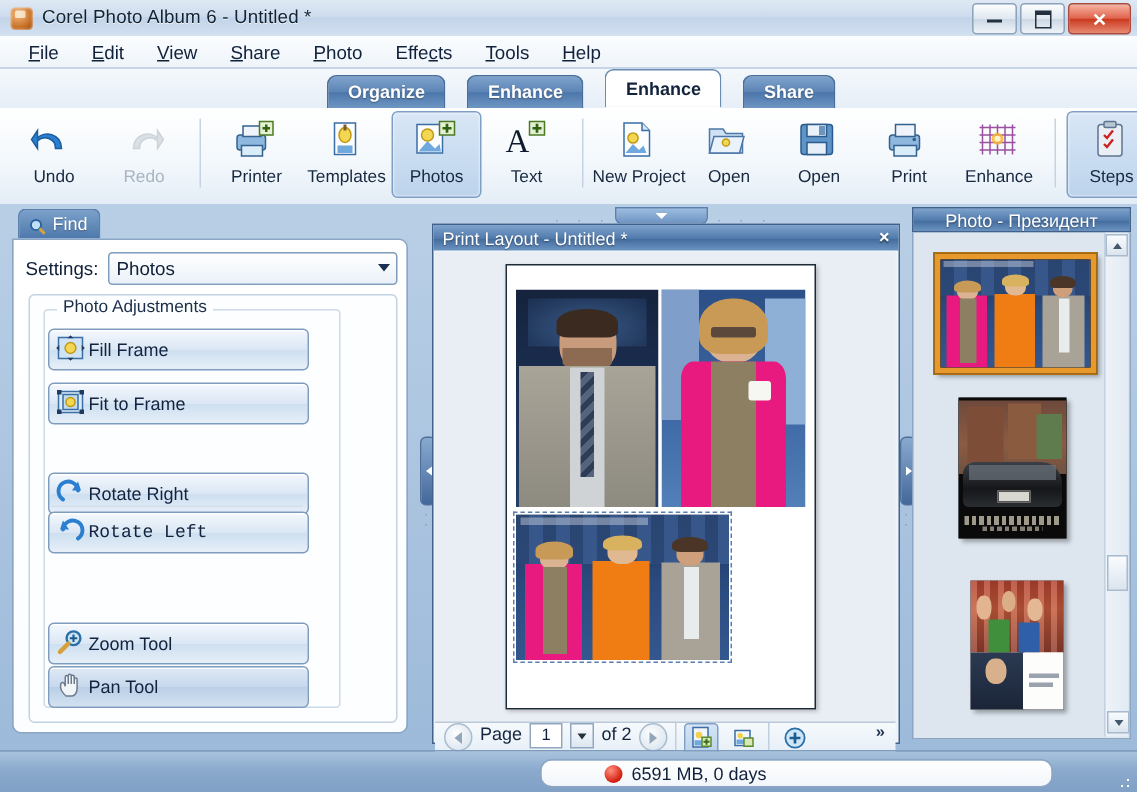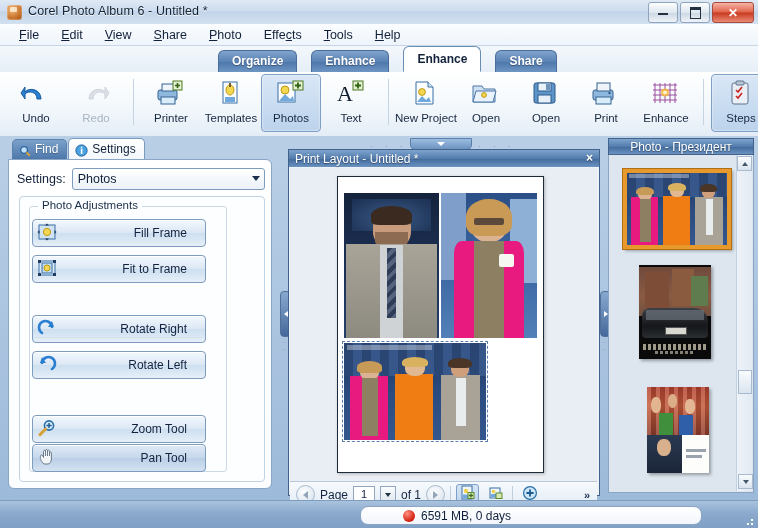--- a/index.html
+++ b/index.html
@@ -167,21 +167,21 @@
     font-size:11.5px;color:#1b2e49;
   }
   .pbtn{
     position:absolute;left:12px;width:172px;height:26px;
     border:1px solid #7e9cbd;border-radius:4px;
     background:linear-gradient(180deg,#f3f8fd,#dbe7f4 50%,#cddff0 51%,#e6eff8);
     display:flex;align-items:center;
     box-shadow:inset 0 1px 0 #fff;
   }
   .pbtn .bi{width:22px;height:20px;margin-left:4px;position:relative;}
-  .pbtn .bt{flex:1;text-align:right;font-size:12px;color:#122340;padding-right:18px;}
+  .pbtn .bt{flex:1;text-align:left;font-size:12px;color:#122340;padding-right:18px;}
   .pdiv{position:absolute;left:14px;width:168px;height:1px;background:#d2dfec;}
 
   
   .centerpanel{position:absolute;left:288px;top:2px;width:310px;height:358px;}
   .dotbar{
     position:absolute;left:0;top:0;width:310px;height:11px;
   }
   .dots{position:absolute;top:4px;font-size:8px;color:#7b95b3;letter-spacing:5px;}
   .collapse-tab{
     position:absolute;left:122px;top:0;width:60px;height:10px;
@@ -215,21 +215,21 @@
     position:absolute;left:47px;top:8px;width:205px;height:295px;
     background:#fff;border:1px solid #1d2a38;
     box-shadow:1px 1px 3px rgba(0,0,0,.25);
   }
   .photo{position:absolute;overflow:hidden;}
   .photo.sel{outline:1px dashed #5a7fae;outline-offset:1px;}
   .pagebar{
     position:absolute;left:1px;top:331px;width:307px;height:26px;
     background:linear-gradient(180deg,#f6fafd,#e2ebf5);
     border-top:1px solid #b9c9da;
-    display:flex;align-items:center;padding-left:6px;box-sizing:border-box;gap:5px;
+    display:flex;padding-left:6px;box-sizing:border-box;gap:5px;
   }
   .navbtn{
     width:17px;height:17px;border-radius:50%;
     border:1px solid #a9bbcd;
     background:radial-gradient(circle at 40% 35%,#fdfefe,#d3dfeb);
     display:flex;align-items:center;justify-content:center;
   }
   .navbtn i{
     width:0;height:0;border-top:4px solid transparent;border-bottom:4px solid transparent;
   }
@@ -492,30 +492,20 @@
     <div class="leftpanel">
       <div class="ptabs">
         <div class="ptab">
           <span style="display:inline-block;width:12px;height:12px;position:relative;">
             <svg width="12" height="12" viewBox="0 0 12 12">
                 <circle cx="5" cy="5" r="3.4" fill="#bfe0f7" stroke="#2a63a0" stroke-width="1.3"></circle>
                 <line x1="7.4" y1="7.4" x2="10.8" y2="10.8" stroke="#d8a33a" stroke-width="2"></line>
               </svg>
           </span>
           <span>Find</span>
-        </div>
-        <div class="ptab active">
-          <span style="display:inline-block;width:13px;height:13px;">
-            <svg width="13" height="13" viewBox="0 0 13 13">
-                <circle cx="6.5" cy="6.5" r="5.6" fill="#4aa3e0" stroke="#1b5f9c" stroke-width="1"></circle>
-                <rect x="5.8" y="5" width="1.6" height="5" fill="#fff"></rect>
-                <rect x="5.8" y="2.8" width="1.6" height="1.6" fill="#fff"></rect>
-              </svg>
-          </span>
-          <span>Settings</span>
         </div>
       </div>
 
       <div class="panel-body">
         <div class="settings-row">
           <span class="settings-label">Settings:</span>
           <div class="combo">
             <span class="val">Photos</span>
             <span class="arrow"></span>
           </div>
@@ -553,21 +543,21 @@
                   </svg></span>
                 <span class="bt">Fit to Frame</span>
               </div>
               <div class="pbtn" style="top: 118px;">
                 <span class="bi"><svg width="20" height="18" viewBox="0 0 20 18">
                     <path d="M5 14 A6.5 6.5 0 1 1 15 8" stroke="#2b7fd0" stroke-width="2.6" fill="none" stroke-linecap="round"></path>
                     <path d="M15 2 l2 6 l-6 0 z" fill="#2b7fd0"></path>
                   </svg></span>
                 <span class="bt">Rotate Right</span>
               </div>
-              <div class="pbtn" style="top: 154px;">
+              <div class="pbtn" style="top: 144px; font-family: Liberation Mono, monospace;">
                 <span class="bi"><svg width="20" height="18" viewBox="0 0 20 18">
                     <path d="M15 14 A6.5 6.5 0 1 0 5 8" stroke="#2b7fd0" stroke-width="2.6" fill="none" stroke-linecap="round"></path>
                     <path d="M5 2 l-2 6 l6 0 z" fill="#2b7fd0"></path>
                   </svg></span>
                 <span class="bt">Rotate Left</span>
               </div>
               <div class="pbtn" style="top: 218px;">
                 <span class="bi"><svg width="20" height="18" viewBox="0 0 20 18">
                     <circle cx="12" cy="6.5" r="4.6" fill="#cfe6f7" stroke="#2a6fa8" stroke-width="1.6"></circle>
                     <path d="M12 4v5M9.5 6.5h5" stroke="#1d5a8f" stroke-width="1.4"></path>
@@ -651,21 +641,21 @@
 
         <div class="pagebar">
           <div class="navbtn prev">
               <i></i>
             </div>
           <span class="pagelbl">Page</span>
           <span class="pagenum">1</span>
           <span class="spin">
               <i></i>
             </span>
-          <span class="pagelbl">of 1</span>
+          <span class="pagelbl">of 2</span>
           <div class="navbtn next">
               <i></i>
             </div>
           <div class="vsep"></div>
           <div class="sqbtn sel">
             <span>
               <svg width="16" height="16" viewBox="0 0 16 16">
                   <rect x="2" y="1" width="10" height="13" fill="#f0f6fc" stroke="#3b6ea5"></rect>
                   <circle cx="6" cy="6" r="2.2" fill="#f2d24b"></circle>
                   <rect x="3" y="9.5" width="8" height="3.5" fill="#6fa8dc"></rect>

